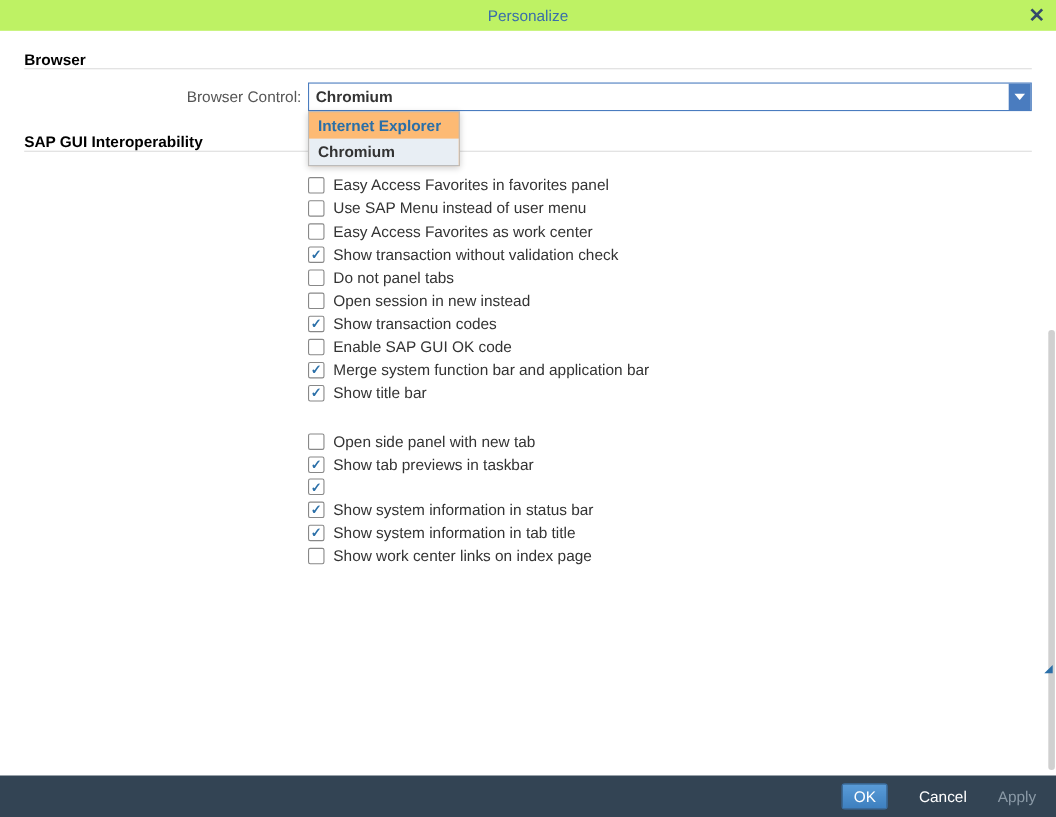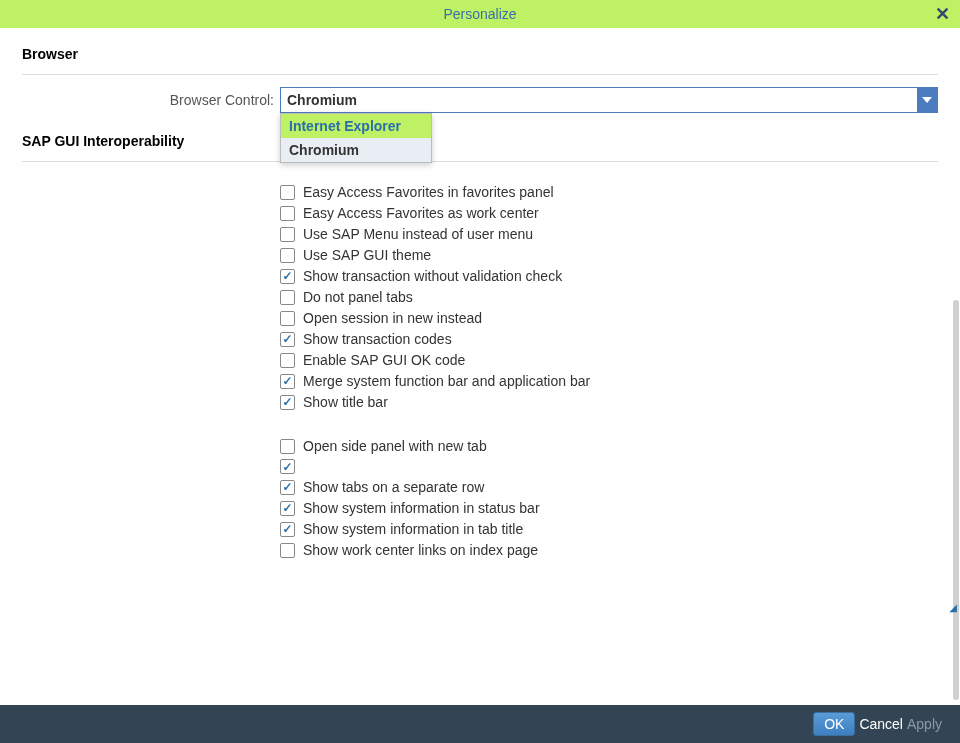--- a/index.html
+++ b/index.html
@@ -38,21 +38,21 @@
   }
   .content {
     padding: 18px 22px 0 22px;
     height: 677px;
     overflow-y: auto;
   }
   .section-header {
     font-weight: bold;
     color: #000;
     font-size: 14px;
-    padding-bottom: 12px;
+    padding-bottom: 0;
     border-bottom: 1px solid #dcdcdc;
     margin-top: 0;
     margin-bottom: 12px;
   }
   .field-row {
     display: flex;
     align-items: center;
     margin-bottom: 20px;
     position: relative;
   }
@@ -84,24 +84,24 @@
     background: #4a7cbf;
     display: flex;
     align-items: center;
     justify-content: center;
   }
   .select-box .arrow svg { display:block; }
   .dropdown {
     position: absolute;
     left: 0;
     top: 26px;
-    width: 152px;
+    width: 138px;
     border: 1px solid #bbb;
     box-shadow: 0 2px 6px rgba(0,0,0,0.2);
-    background: #bef264;
+    background: #fdba74;
     z-index: 10;
   }
   .dropdown .opt {
     padding: 4px 8px;
     font-size: 14px;
     cursor: pointer;
   }
   .dropdown .opt.unsel {
     color: #2a6fa8;
   }
@@ -148,21 +148,21 @@
   }
   .footer {
     position: absolute;
     left: 0; right: 0; bottom: 0;
     height: 38px;
     background: #334454;
     display: flex;
     align-items: center;
     justify-content: flex-end;
     padding-right: 18px;
-    gap: 4px;
+    gap: 28px;
   }
   .btn-primary {
     background: linear-gradient(#5a9cd8,#3d7fbf);
     color: #fff;
     border: 1px solid #3b6fa3;
     border-radius: 3px;
     padding: 3px 10px;
     font-size: 14px;
     cursor: pointer;
   }
@@ -223,31 +223,27 @@
   </div>
 
   <div class="section-header">SAP GUI Interoperability</div>
   <div class="check-list" id="list-sapgui">
       <div class="check-row">
         <span class="cbox"></span>
         <span class="check-label">Easy Access Favorites in favorites panel</span>
       </div>
       <div class="check-row">
         <span class="cbox"></span>
+        <span class="check-label">Use SAP Menu instead of user menu</span>
+      </div>
+      <div class="check-row">
+        <span class="cbox"></span>
         <span class="check-label">Easy Access Favorites as work center</span>
       </div>
       <div class="check-row">
-        <span class="cbox"></span>
-        <span class="check-label">Use SAP Menu instead of user menu</span>
-      </div>
-      <div class="check-row">
-        <span class="cbox"></span>
-        <span class="check-label">Use SAP GUI theme</span>
-      </div>
-      <div class="check-row">
         <span class="cbox checked">
           <span class="mark">✓</span>
         </span>
         <span class="check-label">Show transaction without validation check</span>
       </div>
       <div class="check-row">
         <span class="cbox"></span>
         <span class="check-label">Do not panel tabs</span>
       </div>
       <div class="check-row">
@@ -280,26 +276,26 @@
 
   <div class="check-list" id="list-other">
       <div class="check-row">
         <span class="cbox"></span>
         <span class="check-label">Open side panel with new tab</span>
       </div>
       <div class="check-row">
         <span class="cbox checked">
           <span class="mark">✓</span>
         </span>
-      </div>
-      <div class="check-row">
-        <span class="cbox checked">
-          <span class="mark">✓</span>
-        </span>
-        <span class="check-label">Show tabs on a separate row</span>
+        <span class="check-label">Show tab previews in taskbar</span>
+      </div>
+      <div class="check-row">
+        <span class="cbox checked">
+          <span class="mark">✓</span>
+        </span>
       </div>
       <div class="check-row">
         <span class="cbox checked">
           <span class="mark">✓</span>
         </span>
         <span class="check-label">Show system information in status bar</span>
       </div>
       <div class="check-row">
         <span class="cbox checked">
           <span class="mark">✓</span>

